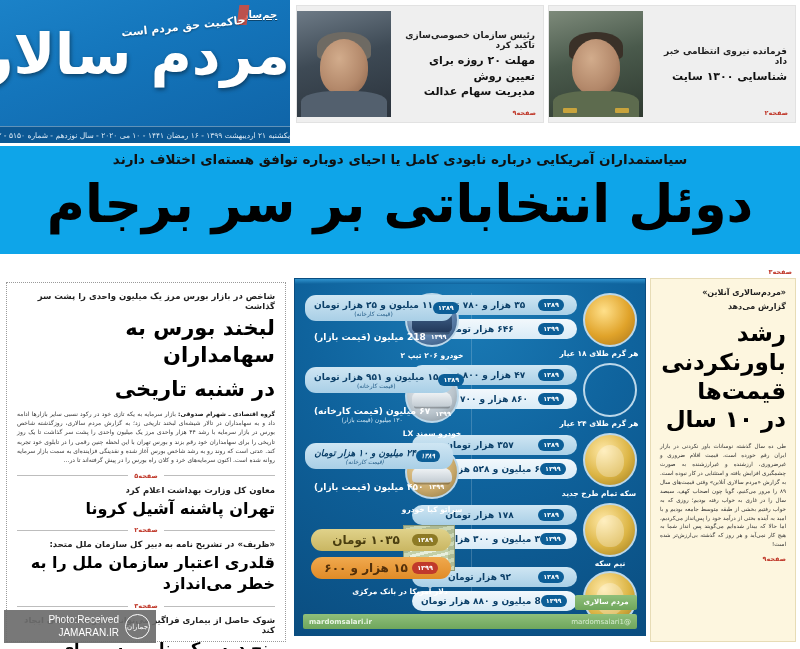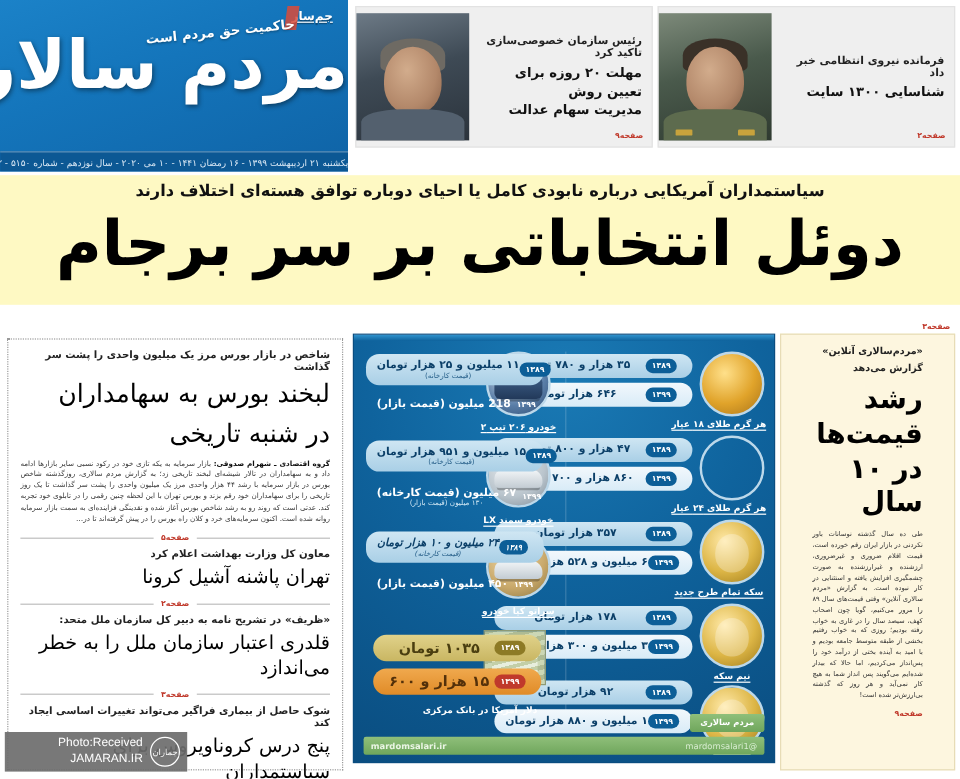--- a/index.html
+++ b/index.html
@@ -90,41 +90,41 @@
     text-align: right;
   }
   .teaser-kicker { font-size: 9px; color: #222; margin-bottom: 3px; font-weight:600; }
   .teaser-line   { font-size: 11px; color: #111; font-weight: bold; line-height: 1.45; }
   .teaser-page {
     position:absolute; bottom:5px; right:7px;
     font-size: 6.5px; color:#c0392b; font-weight:bold;
   }
 
   
-  .headline-zone { position:absolute; left:0; top:146px; width:800px; height:108px; background:#fef9c3; }
+  .headline-zone { position:absolute; left:0; top:146px; width:800px; height:108px; background:#0ea5e9; }
   .kicker-main {
     position:absolute; left:0; right:0; top:5px; text-align:center;
     font-size:13.5px; font-weight:bold; color:#111; white-space:nowrap;
   }
   .headline-main {
     position:absolute; left:0; right:0; top:28px; text-align:center;
     font-size:52px; font-weight:bold; color:#000; letter-spacing:-1px;
     white-space:nowrap;
   }
 
   
   .left-col {
     position:absolute; left:6px; top:282px; width:280px; height:360px;
     border:1px dotted #9a9a9a; padding:8px 10px; background:#fff;
     text-align:right;
   }
   .pagemark { font-size:6.5px; color:#c0392b; font-weight:bold; }
   .pagemark.abs { position:absolute; right:8px; top:268px; }
   .art-kicker { font-size:8.5px; color:#222; font-weight:600; margin-bottom:4px; }
-  .art-head   { font-size:21px; font-weight:normal; color:#000; line-height:1.3; margin-bottom:6px; }
+  .art-head   { font-size:21px; font-weight:bold; color:#000; line-height:1.3; margin-bottom:6px; }
   .art-head.sm{ font-size:16px; }
   .art-body   { font-size:6px; color:#3a3a3a; line-height:1.55; text-align:justify; }
   .art-body b { color:#111; }
   .rule { display:flex; align-items:center; gap:6px; margin:7px 0 5px; }
   .rule .ln { flex:1; height:1px; background:#bdbdbd; }
   .rule .pg { font-size:6.5px; color:#c0392b; font-weight:bold; }
 
   
   .info {
     position:absolute; left:294px; top:278px; width:352px; height:358px;
@@ -183,21 +183,21 @@
     position:absolute; left:50%; top:56%; transform:translate(-50%,-50%);
     width:40px; height:15px; border-radius:7px 9px 4px 4px;
     background: linear-gradient(#f2f5f7,#c3ccd3);
     box-shadow: 0 4px 0 -2px rgba(0,0,0,.25);
   }
   .medal .car-body.dark{ background: linear-gradient(#3d5e86,#22395a); }
   .medal .car-body.van{ height:19px; border-radius:5px; }
 
   .item-label {
     position:absolute; font-size:7.5px; font-weight:bold; color:#fff;
-    text-align:center; white-space:nowrap; text-decoration:underline;
+    text-align:center; white-space:nowrap; 
     text-underline-offset:2px;
   }
 
   
   .dollar-photo {
     position:absolute; width:52px; height:46px;
     background: repeating-linear-gradient(-14deg, #cbd7b5 0 4px, #aebb94 4px 8px);
     border:1px solid #8d9a76;
   }
   .dollar-photo::after{
@@ -215,21 +215,21 @@
   .info-footer .handle{ font-size:7px; color:#d7ecd0; }
   .brand-chip {
     position:absolute; right:8px; bottom:25px; width:62px; height:15px;
     background: linear-gradient(#8fbf7a,#6fa65c); border-radius:2px;
     color:#fff; font-size:7px; font-weight:bold; text-align:center; line-height:15px;
   }
 
   
   .right-col {
     position:absolute; left:650px; top:278px; width:146px; height:364px;
-    background:#fdf6df; border:1px solid #e7dcb6; padding:8px 26px;
+    background:#fdf6df; border:1px solid #e7dcb6; padding:8px 9px;
     text-align:right;
   }
   .rc-kicker { font-size:8px; color:#222; font-weight:bold; line-height:1.5; margin-bottom:6px; }
   .rc-head { font-size:23px; font-weight:bold; color:#000; line-height:1.25; margin-bottom:8px; }
   .rc-body { font-size:5.6px; color:#333; line-height:1.6; text-align:justify; }
   .rc-page { font-size:6.5px; color:#c0392b; font-weight:bold; margin-top:6px; }
 
   
   .watermark {
     position:absolute; left:4px; bottom:6px; width:152px; height:33px;
@@ -382,21 +382,21 @@
       <span class="yr">۱۳۹۹</span>
     </div>
     <div class="item-label" style="right:12px; top:280px; width:46px;">نیم سکه</div>
 
     <div class="medal coin" style="right:8px; top:292px;"></div>
     <div class="pill old" style="right:68px; top:288px; width:165px;">
       <span class="val">۹۲ هزار تومان</span>
       <span class="yr">۱۳۸۹</span>
     </div>
     <div class="pill new" style="right:68px; top:312px; width:165px;">
-      <span class="val">۱ میلیون و ۸۸۰ هزار تومان</span>
+      <span class="val">8 میلیون و ۸۸۰ هزار تومان</span>
       <span class="yr">۱۳۹۹</span>
     </div>
     <div class="item-label" style="right:12px; top:340px; width:46px;">ربع سکه</div>
 
     <div class="medal car c1" style="left:110px; top:14px;">
       <span class="car-body dark van"></span>
     </div>
     <div class="pill old" style="left:10px; top:16px; width:148px; height:26px;">
       <span class="val">
         <span>۱۱ میلیون و ۲۵ هزار تومان</span>
@@ -462,20 +462,21 @@
       <span class="site">mardomsalari.ir</span>
       <span class="sep"></span>
       <span class="handle">@mardomsalari1</span>
     </div>
   </div>
 
   <div class="right-col">
     <div class="rc-kicker">«مردم‌سالاری آنلاین»</div>
     <div class="rc-kicker" style="margin-top:-4px">گزارش می‌دهد</div>
     <div class="rc-head">رشد</div>
+    <div class="rc-head" style="margin-top:-8px">باورنکردنی</div>
     <div class="rc-head" style="margin-top:-8px">قیمت‌ها</div>
     <div class="rc-head" style="margin-top:-8px">در ۱۰ سال</div>
     <div class="rc-body">طی ده سال گذشته نوسانات باور نکردنی در بازار ایران رقم خورده است، قیمت اقلام ضروری و غیرضروری، ارزشنده و غیرارزشنده به صورت چشمگیری افزایش یافته و استثنایی در کار نبوده است. به گزارش «مردم سالاری آنلاین» وقتی قیمت‌های سال ۸۹ را مرور می‌کنیم، گویا چون اصحاب کهف، سیصد سال را در غاری به خواب رفته بودیم؛ روزی که به خواب رفتیم بخشی از طبقه متوسط جامعه بودیم و با امید به آینده بختی از درآمد خود را پس‌انداز می‌کردیم، اما حالا که بیدار شده‌ایم می‌گویند پس انداز شما به هیچ کار نمی‌آید و هر روز که گذشته بی‌ارزش‌تر شده است!</div>
     <div class="rc-page">صفحه۹</div>
   </div>
 
   <div class="watermark">
     <div class="wm-logo">جماران</div>
     <div class="wm-text">
       <div>Photo:Received</div>

